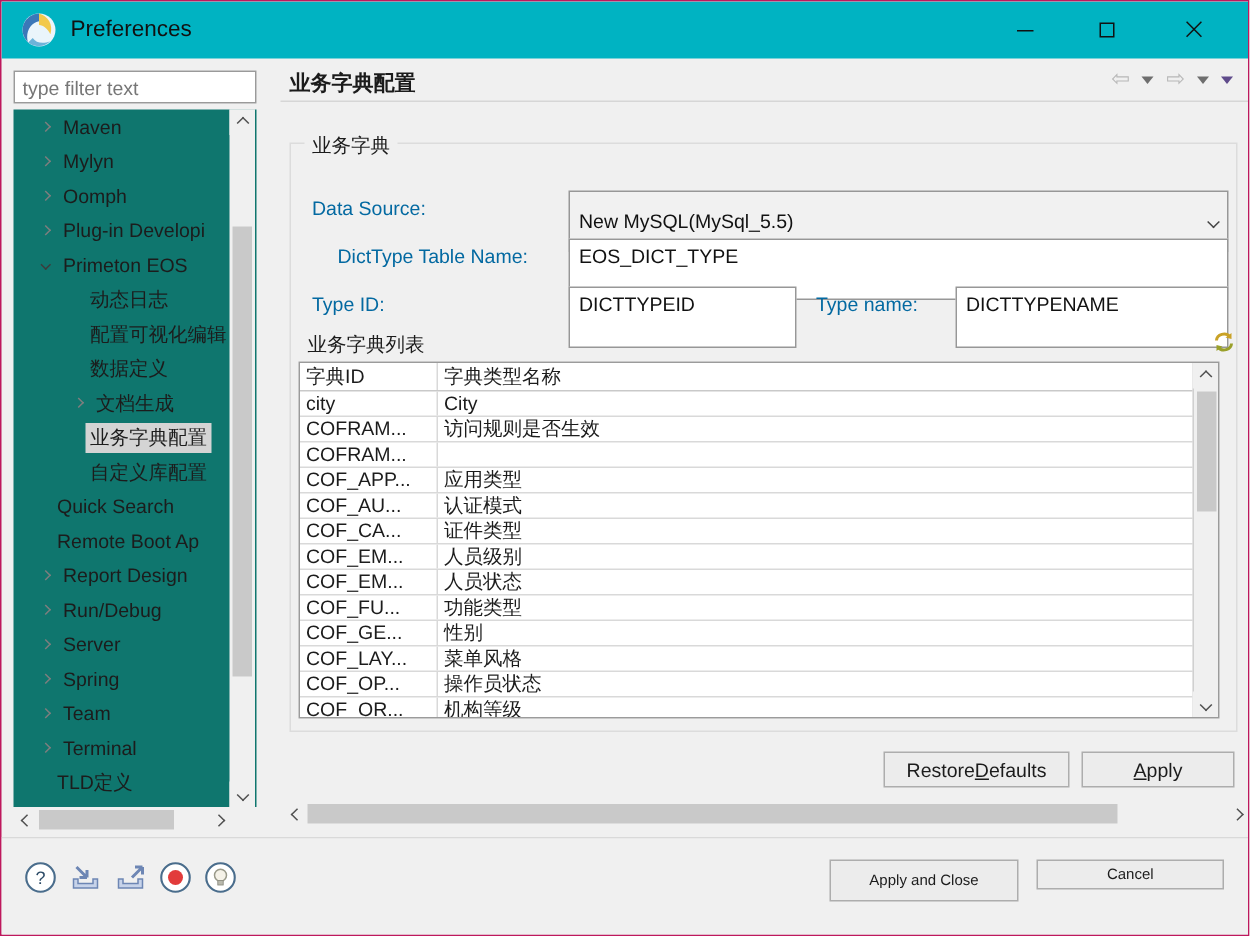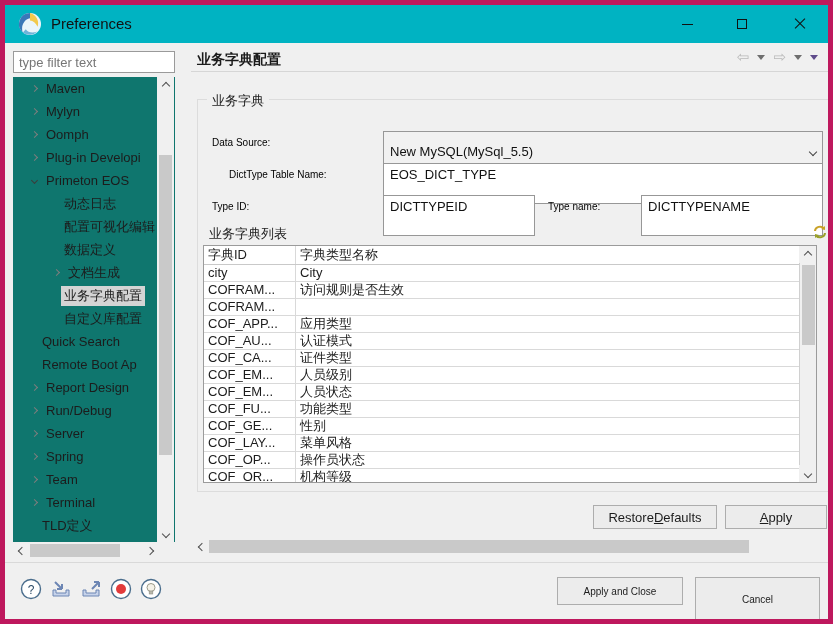--- a/index.html
+++ b/index.html
@@ -1,17 +1,17 @@
 <!DOCTYPE html>
 <html><head>
 <meta charset="utf-8">
 <style>
   * { margin:0; padding:0; box-sizing:border-box; }
   html,body { width:833px; height:624px; font-family:"Liberation Sans", sans-serif; background:#f0f0f0; }
-  .window { position:relative; width:833px; height:624px; background:#f0f0f0; border:5px solid #be185d; overflow:hidden; }
+  .window { position:relative; width:833px; height:624px; background:#f0f0f0; border:1px solid #be185d; overflow:hidden; }
 
   
   .titlebar { position:absolute; left:0; top:0; width:100%; height:38px; background:#00b3c2; display:flex; align-items:center; }
   .app-icon { position:absolute; left:13px; top:7px; width:24px; height:24px; }
   .title-text { position:absolute; left:46px; top:0; line-height:38px; font-size:15px; color:#111; }
   .win-btn { position:absolute; top:0; width:46px; height:38px; display:flex; align-items:center; justify-content:center; }
   .btn-min { left:659px; } .btn-max { left:714px; } .btn-close { left:772px; }
   .min-glyph { width:11px; height:1px; background:#111; }
   .max-glyph { width:10px; height:10px; border:1px solid #111; }
   .x-glyph { position:relative; width:12px; height:12px; }
@@ -49,21 +49,21 @@
   .panel-title { position:absolute; left:192px; top:46px; font-size:14px; font-weight:bold; color:#1b1b1b; }
   .nav-icons { position:absolute; right:10px; top:44px; display:flex; align-items:center; gap:8px; }
   .nav-arrow { font-size:15px; color:#b9b9b9; line-height:16px; }
   .nav-tri { width:0; height:0; border-left:4px solid transparent; border-right:4px solid transparent; border-top:5px solid #6e6e6e; }
   .nav-tri.purple { border-top-color:#5f4b8b; }
   .header-sep { position:absolute; left:186px; top:66px; width:646px; height:1px; background:#d6d6d6; }
 
   .groupbox { position:absolute; left:192px; top:94px; width:632px; height:393px; border:1px solid #dcdcdc; }
   .group-label { position:absolute; left:202px; top:87px; background:#f0f0f0; padding:0 5px; font-size:13px; color:#1c1c1c; }
 
-  .form-label { position:absolute; font-size:10px; color:#000000; line-height:24px; }
+  .form-label { position:absolute; font-size:13px; color:#0369a1; line-height:24px; }
   .field { position:absolute; height:41px; border:1px solid #979797; font-size:13px; line-height:22px; padding:0 6px; background:#fff; color:#111; }
   .combo { background:#f1f1f1; display:flex; align-items:center; justify-content:space-between; }
   .combo .chev { border-color:#444; }
 
   .list-label { position:absolute; left:204px; top:220px; font-size:13px; color:#1c1c1c; }
   .refresh-icon { position:absolute; left:806px; top:218px; width:18px; height:18px; }
 
   
   .dict-table { position:absolute; left:198px; top:240px; width:614px; height:238px; border:1px solid #9b9b9b; background:#fff; overflow:hidden; }
   .thead { display:flex; height:19px; border-bottom:1px solid #c9c9c9; background:#fff; }
@@ -83,21 +83,21 @@
   .btn-apply { left:720px; top:500px; width:102px; }
   .panel-hscroll { position:absolute; left:188px; top:533px; width:644px; height:17px; background:#f0f0f0; }
   .panel-hscroll .thumb { position:absolute; left:16px; top:2px; width:540px; height:13px; background:#c9c9c9; }
 
   
   .bottom-sep { position:absolute; left:0; top:557px; width:100%; height:1px; background:#d9d9d9; }
   .bottom-bar { position:absolute; left:0; top:558px; width:100%; height:65px; background:#f0f0f0; }
   .toolbar-icons { position:absolute; left:14px; top:572px; display:flex; gap:7px; align-items:center; }
   .ticon { width:23px; height:23px; display:flex; align-items:center; justify-content:center; }
   .btn-apply-close { left:552px; top:572px; width:126px; height:28px; border:2px solid #0067c0; background:#ececec; }
-  .btn-cancel { left:690px; top:572px; width:125px; height:44px; }
+  .btn-cancel { left:690px; top:572px; width:125px; height:20px; }
 
   .big-btn { position:absolute; background:#ececec; border:1px solid #adadad; font-size:10px; color:#1c1c1c; display:flex; align-items:center; justify-content:center; }
 </style>
 </head>
 <body>
 
 <div class="window">
 
   <div class="titlebar">
     <svg class="app-icon" viewBox="0 0 24 24">

